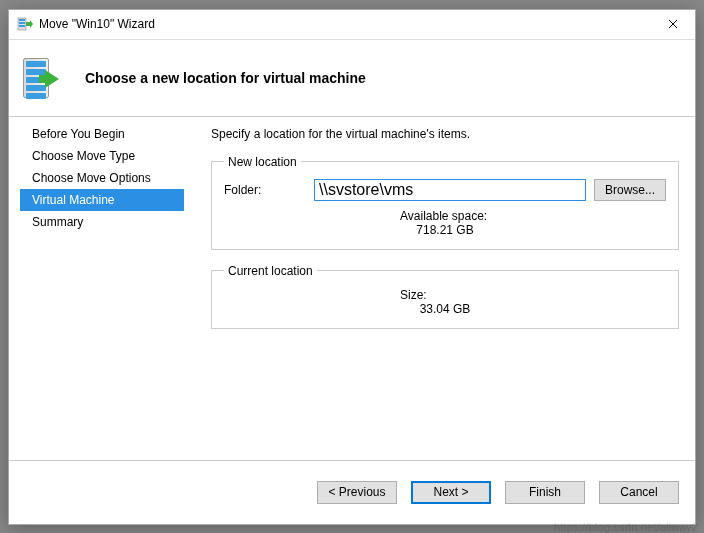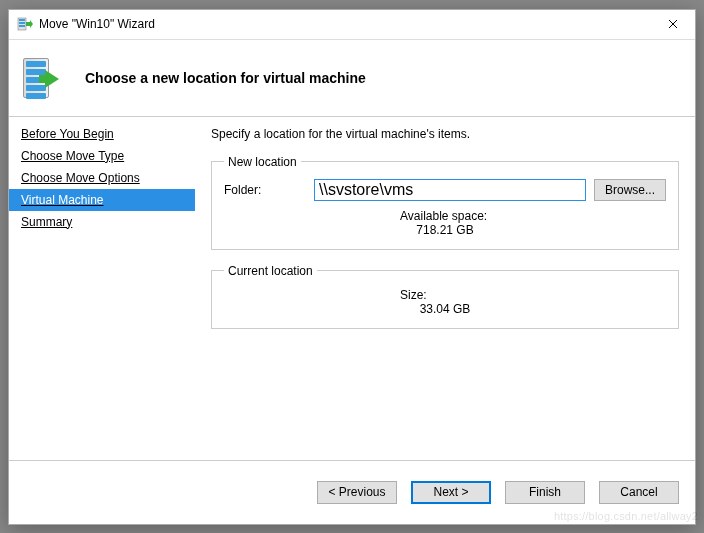--- a/index.html
+++ b/index.html
@@ -73,23 +73,22 @@
   }
   .header-title { font-size: 14px; font-weight: bold; color: #000; }
   .body {
     flex: 1;
     display: flex;
     border-top: 1px solid #ccc;
     min-height: 0;
   }
   .sidebar {
     width: 186px;
-    padding: 6px 0;
+    padding: 6px 11px;
     border-right: none;
-    text-decoration: underline;
   }
   .side-item {
     padding: 4px 12px;
     color: #000;
     cursor: default;
   }
   .side-item.selected {
     background: #2b90e3;
     color: #fff;
   }
@@ -136,21 +135,21 @@
     border-top: 1px solid #ccc;
     display: flex;
     align-items: center;
     justify-content: flex-end;
     padding: 0 16px;
     gap: 14px;
   }
   .footer .btn { min-width: 80px; height: 23px; }
   .watermark {
     position: absolute;
-    right: 6px; bottom: 11px;
+    right: 6px; bottom: 0;
     font-size: 11px;
     color: rgba(0,0,0,0.12);
     pointer-events: none;
     letter-spacing: 0.2px;
   }
 </style>
 </head>
 <body>
 
 <div class="window">

